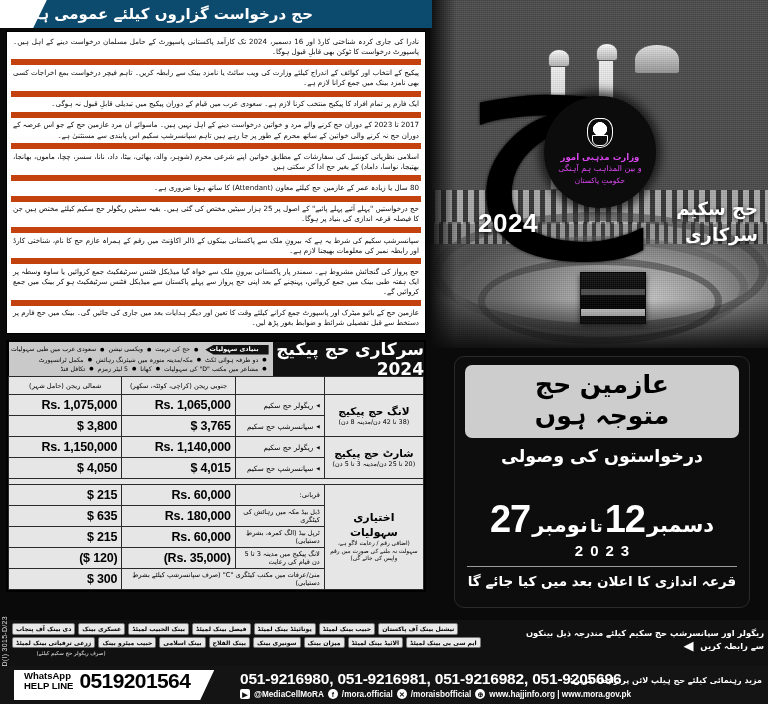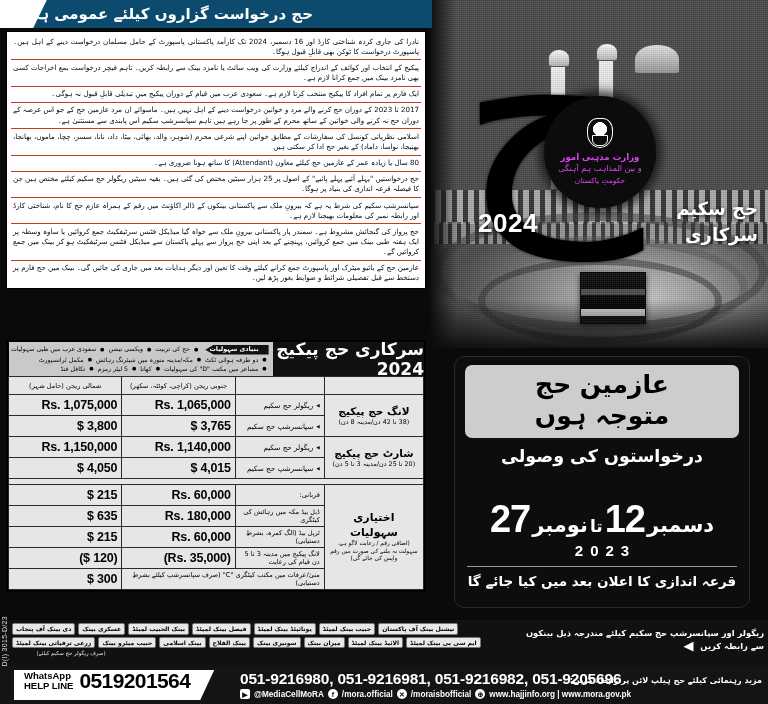--- a/index.html
+++ b/index.html
@@ -117,21 +117,21 @@
   .instr {
     margin: 3px 6px 0 6px;
     background: #fff;
     border: 1px solid #000;
     padding: 2px 4px;
   }
   .instr .line {
     direction: rtl; text-align: justify;
     font-family: "DejaVu Sans", sans-serif;
     font-size: 7.1px; line-height: 1.42; color: #0b0b0b;
-    border-bottom: 1px solid #c2410c;
+    border-bottom: 6px solid #c2410c;
     padding: 2.6px 2px;
   }
   .instr .line:last-child { border-bottom: none; }
   .instr .sub {
     font-size: 6.8px; padding-top: 1px; padding-bottom: 1px;
     border-bottom: none; color:#161616;
   }
 
   
   .pkg-wrap {

